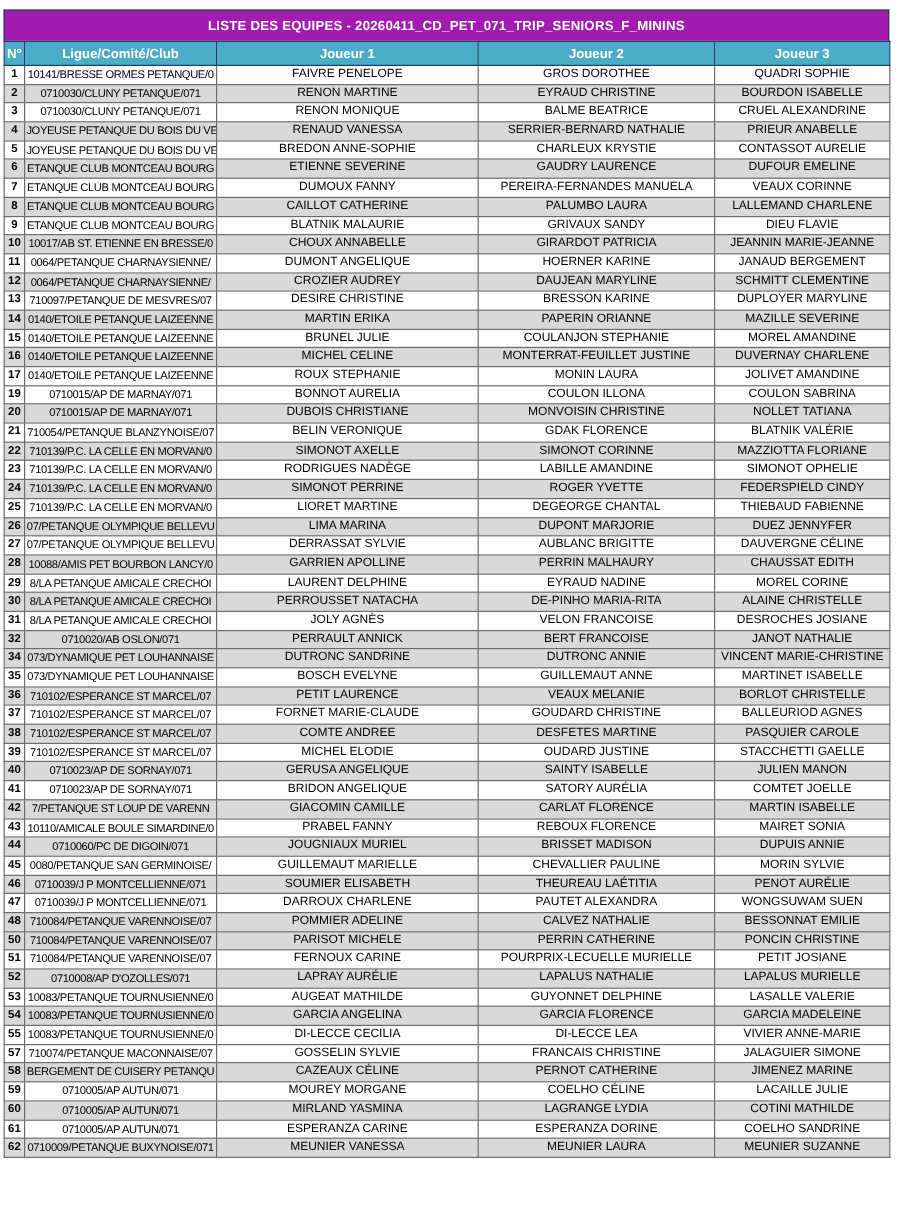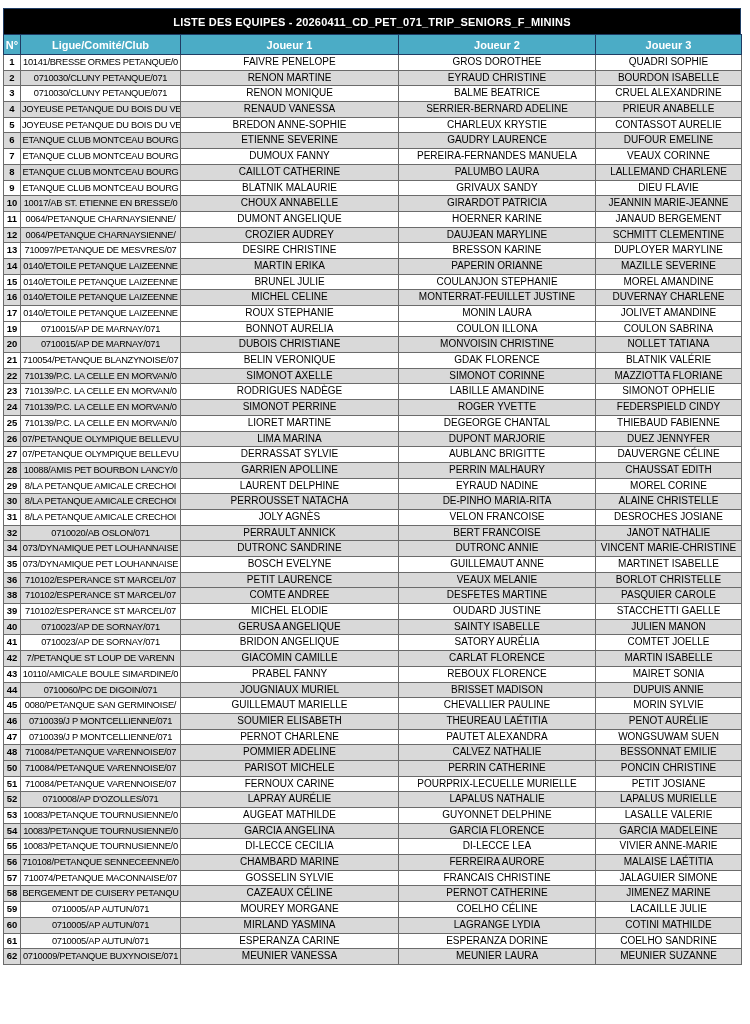--- a/index.html
+++ b/index.html
@@ -3,21 +3,21 @@
 <meta charset="utf-8">
 <style>
   html,body { margin:0; padding:0; }
   body {
     width:750px; height:1024px; background:#ffffff; overflow:hidden;
     font-family:"Liberation Sans", sans-serif;
     position:relative;
   }
   .sheet { position:absolute; left:3px; top:8px; width:738px; }
   .title-bar {
-    background:#000000; color:#ffffff; font-weight:bold; font-size:11px;
+    background:#a21caf; color:#ffffff; font-weight:bold; font-size:11px;
     text-align:center; height:25px; line-height:26px;
     border:1px solid #1f3c63; border-bottom:none; letter-spacing:0.2px;
     white-space:nowrap; overflow:hidden;
   }
   table { border-collapse:collapse; table-layout:fixed; width:738px; }
   th {
     background:#4bacc6; color:#ffffff; font-weight:bold; font-size:11px;
     height:19px; border:1px solid #1f3c63; padding:0; text-align:center;
     white-space:nowrap; overflow:hidden;
   }
@@ -72,21 +72,21 @@
           <td class="num">3</td>
           <td class="club">0710030/CLUNY PETANQUE/071</td>
           <td class="player">RENON MONIQUE</td>
           <td class="player">BALME BEATRICE</td>
           <td class="player">CRUEL ALEXANDRINE</td>
         </tr>
         <tr class="alt">
           <td class="num">4</td>
           <td class="club">JOYEUSE PETANQUE DU BOIS DU VE</td>
           <td class="player">RENAUD VANESSA</td>
-          <td class="player">SERRIER-BERNARD ADELINE</td>
+          <td class="player">SERRIER-BERNARD NATHALIE</td>
           <td class="player">PRIEUR ANABELLE</td>
         </tr>
         <tr>
           <td class="num">5</td>
           <td class="club">JOYEUSE PETANQUE DU BOIS DU VE</td>
           <td class="player">BREDON ANNE-SOPHIE</td>
           <td class="player">CHARLEUX KRYSTIE</td>
           <td class="player">CONTASSOT AURELIE</td>
         </tr>
         <tr class="alt">
@@ -285,20 +285,27 @@
           <td class="player">GUILLEMAUT ANNE</td>
           <td class="player">MARTINET ISABELLE</td>
         </tr>
         <tr class="alt">
           <td class="num">36</td>
           <td class="club">710102/ESPERANCE  ST MARCEL/07</td>
           <td class="player">PETIT LAURENCE</td>
           <td class="player">VEAUX MELANIE</td>
           <td class="player">BORLOT CHRISTELLE</td>
         </tr>
+        <tr>
+          <td class="num">37</td>
+          <td class="club">710102/ESPERANCE  ST MARCEL/07</td>
+          <td class="player">FORNET MARIE-CLAUDE</td>
+          <td class="player">GOUDARD CHRISTINE</td>
+          <td class="player">BALLEURIOD AGNES</td>
+        </tr>
         <tr class="alt">
           <td class="num">38</td>
           <td class="club">710102/ESPERANCE  ST MARCEL/07</td>
           <td class="player">COMTE ANDREE</td>
           <td class="player">DESFETES MARTINE</td>
           <td class="player">PASQUIER CAROLE</td>
         </tr>
         <tr>
           <td class="num">39</td>
           <td class="club">710102/ESPERANCE  ST MARCEL/07</td>
@@ -351,21 +358,21 @@
         <tr class="alt">
           <td class="num">46</td>
           <td class="club">0710039/J P MONTCELLIENNE/071</td>
           <td class="player">SOUMIER ELISABETH</td>
           <td class="player">THEUREAU LAÉTITIA</td>
           <td class="player">PENOT AURÉLIE</td>
         </tr>
         <tr>
           <td class="num">47</td>
           <td class="club">0710039/J P MONTCELLIENNE/071</td>
-          <td class="player">PERNOT CHARLENE</td>
+          <td class="player">DARROUX CHARLENE</td>
           <td class="player">PAUTET ALEXANDRA</td>
           <td class="player">WONGSUWAM SUEN</td>
         </tr>
         <tr class="alt">
           <td class="num">48</td>
           <td class="club">710084/PETANQUE VARENNOISE/07</td>
           <td class="player">POMMIER ADELINE</td>
           <td class="player">CALVEZ NATHALIE</td>
           <td class="player">BESSONNAT EMILIE</td>
         </tr>
@@ -404,27 +411,20 @@
           <td class="player">GARCIA FLORENCE</td>
           <td class="player">GARCIA MADELEINE</td>
         </tr>
         <tr>
           <td class="num">55</td>
           <td class="club">10083/PETANQUE TOURNUSIENNE/0</td>
           <td class="player">DI-LECCE CECILIA</td>
           <td class="player">DI-LECCE LEA</td>
           <td class="player">VIVIER ANNE-MARIE</td>
         </tr>
-        <tr class="alt">
-          <td class="num">56</td>
-          <td class="club">710108/PETANQUE SENNECEENNE/0</td>
-          <td class="player">CHAMBARD MARINE</td>
-          <td class="player">FERREIRA AURORE</td>
-          <td class="player">MALAISE LAÉTITIA</td>
-        </tr>
         <tr>
           <td class="num">57</td>
           <td class="club">710074/PETANQUE MACONNAISE/07</td>
           <td class="player">GOSSELIN SYLVIE</td>
           <td class="player">FRANCAIS CHRISTINE</td>
           <td class="player">JALAGUIER SIMONE</td>
         </tr>
         <tr class="alt">
           <td class="num">58</td>
           <td class="club">BERGEMENT DE CUISERY PETANQU</td>

